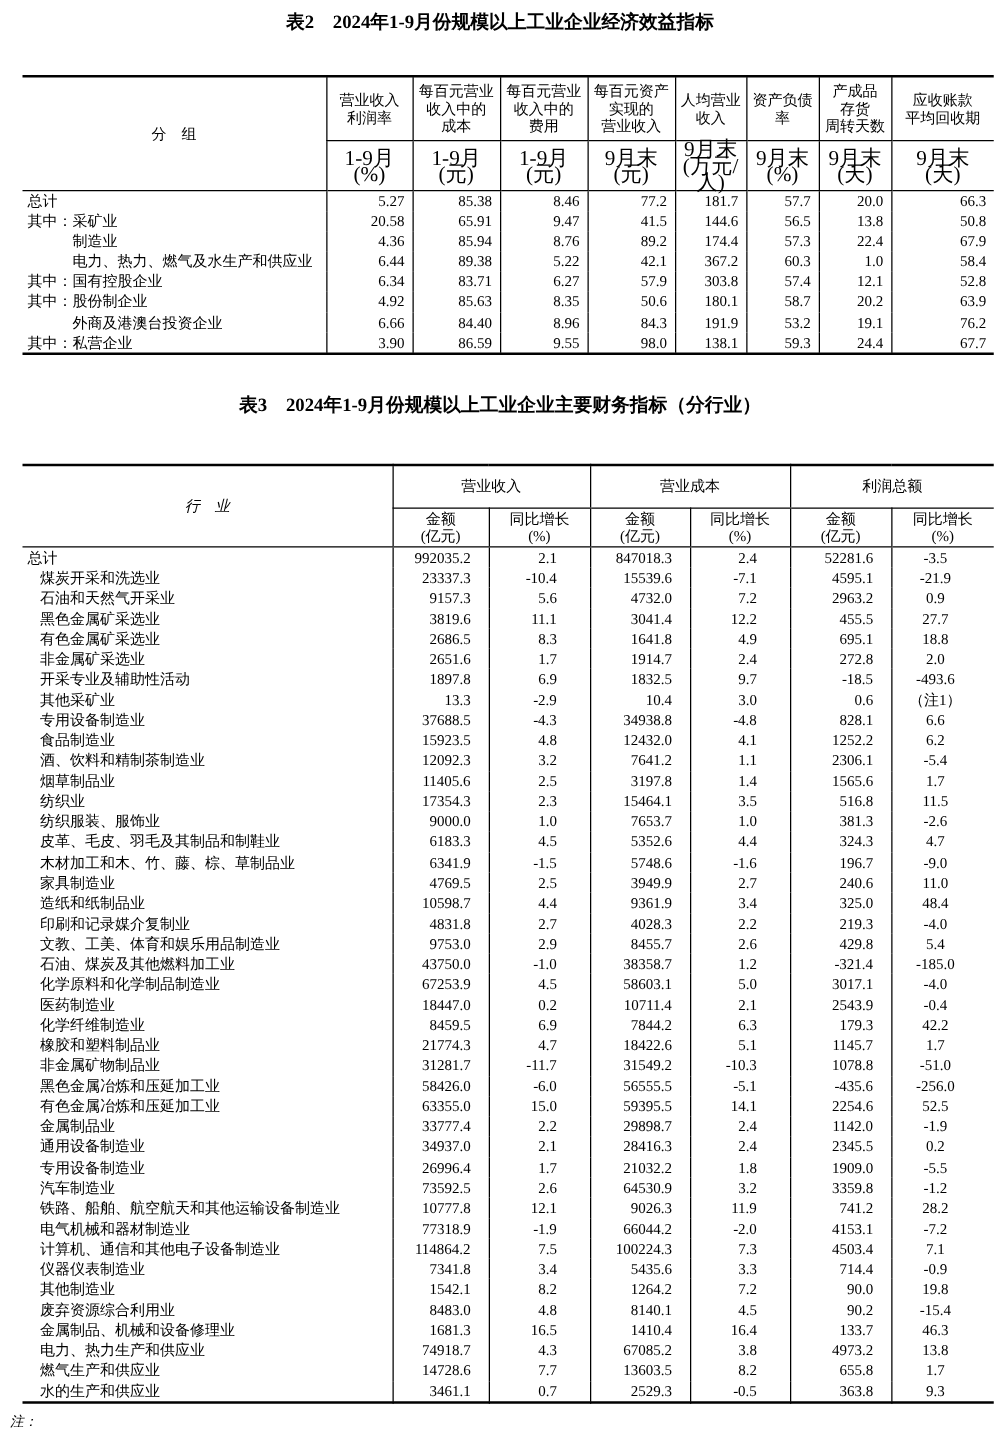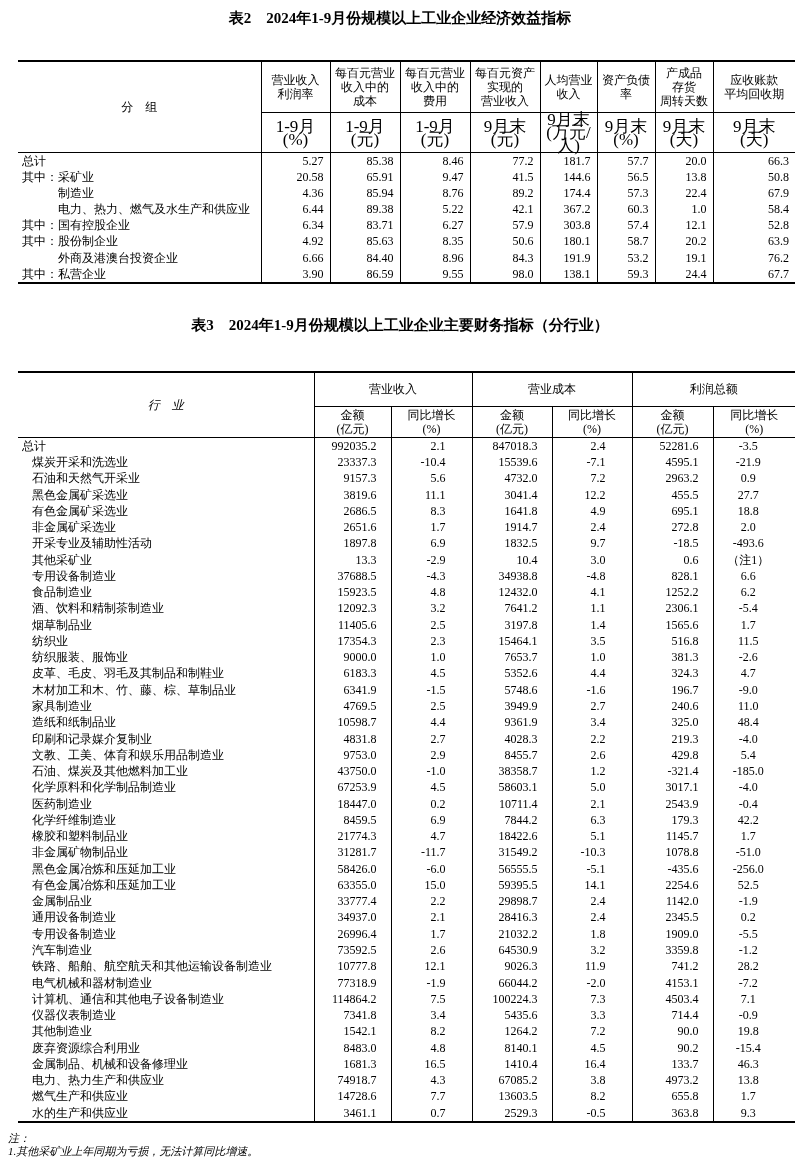--- a/index.html
+++ b/index.html
@@ -613,16 +613,15 @@
           <td class="val c2">2529.3</td>
           <td class="val c3">-0.5</td>
           <td class="val c4">363.8</td>
           <td class="val c5">9.3</td>
         </tr>
       </tbody>
   </table>
 
   <div class="notes">
     <div>注：</div>
-    <div>1.其他采矿业上年同期为亏损，无法计算同比增速。</div>
   </div>
 
 </div>
 
 </body></html>

